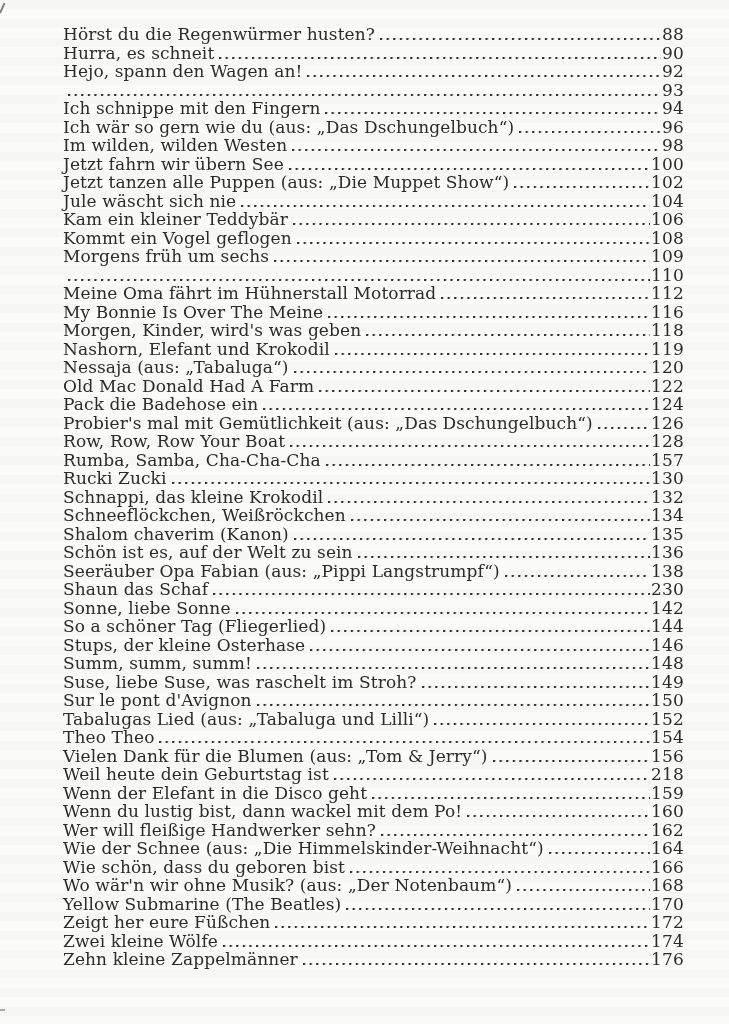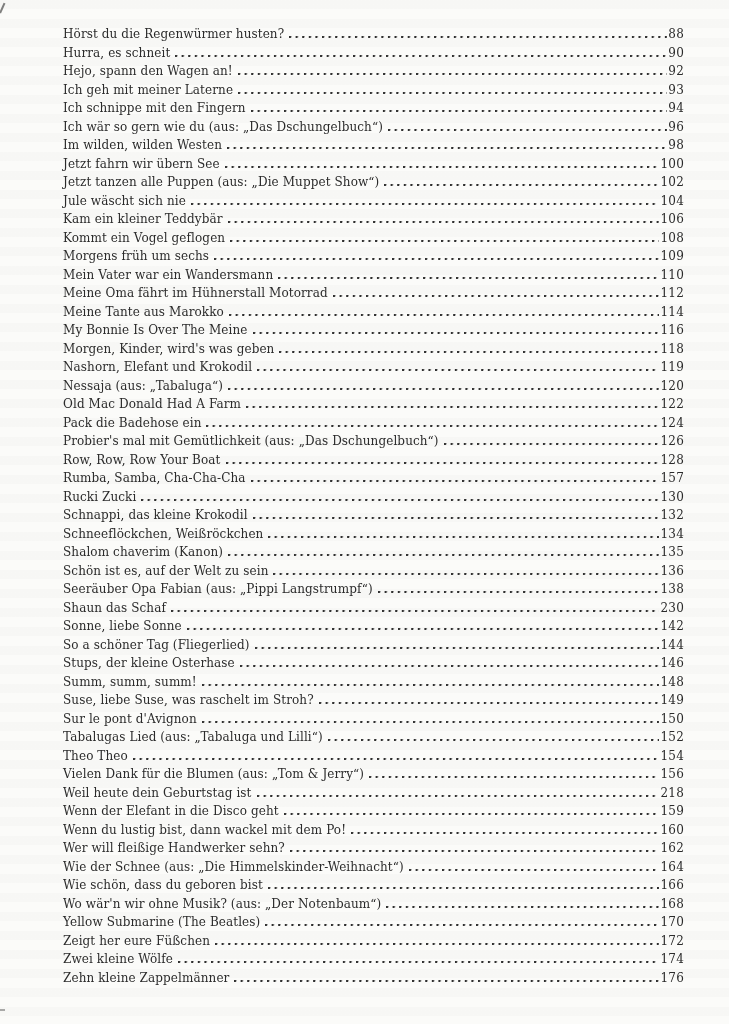--- a/index.html
+++ b/index.html
@@ -30,21 +30,21 @@
     position: absolute;
     left: 63px;
     right: 45px;
     top: 25px;
   }
   .row {
     display: flex;
     align-items: baseline;
     height: 18.5px;
     line-height: 18.5px;
-    font-size: 12px;
+    font-size: 17px;
     white-space: nowrap;
   }
   .title {
     flex: 0 0 auto;
     letter-spacing: 0.1px;
     font-weight: 500;
   }
   .dots {
     flex: 1 1 auto;
     height: 4px;
@@ -97,21 +97,20 @@
     <span class="page-num">90</span>
   </div>
 
   <div class="row">
     <span class="title">Hejo, spann den Wagen an!</span>
     <span class="dots"></span>
     <span class="page-num">92</span>
   </div>
 
   <div class="row">
-    <span class="title">Ich geh mit meiner Laterne</span>
     <span class="dots"></span>
     <span class="page-num">93</span>
   </div>
 
   <div class="row">
     <span class="title">Ich schnippe mit den Fingern</span>
     <span class="dots"></span>
     <span class="page-num">94</span>
   </div>
 
@@ -157,36 +156,30 @@
     <span class="page-num">108</span>
   </div>
 
   <div class="row">
     <span class="title">Morgens früh um sechs</span>
     <span class="dots"></span>
     <span class="page-num">109</span>
   </div>
 
   <div class="row">
-    <span class="title">Mein Vater war ein Wandersmann</span>
     <span class="dots"></span>
     <span class="page-num">110</span>
   </div>
 
   <div class="row">
     <span class="title">Meine Oma fährt im Hühnerstall Motorrad</span>
     <span class="dots"></span>
     <span class="page-num">112</span>
   </div>
 
-  <div class="row">
-    <span class="title">Meine Tante aus Marokko</span>
-    <span class="dots"></span>
-    <span class="page-num">114</span>
-  </div>
 
   <div class="row">
     <span class="title">My Bonnie Is Over The Meine</span>
     <span class="dots"></span>
     <span class="page-num">116</span>
   </div>
 
   <div class="row">
     <span class="title">Morgen, Kinder, wird's was geben</span>
     <span class="dots"></span>

